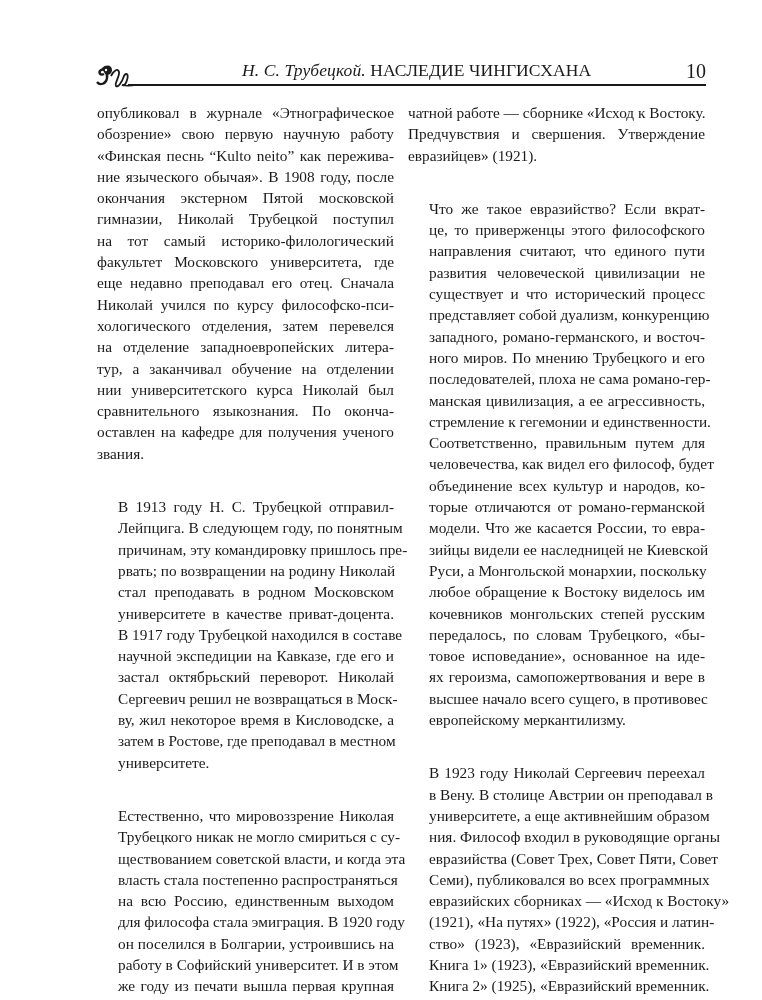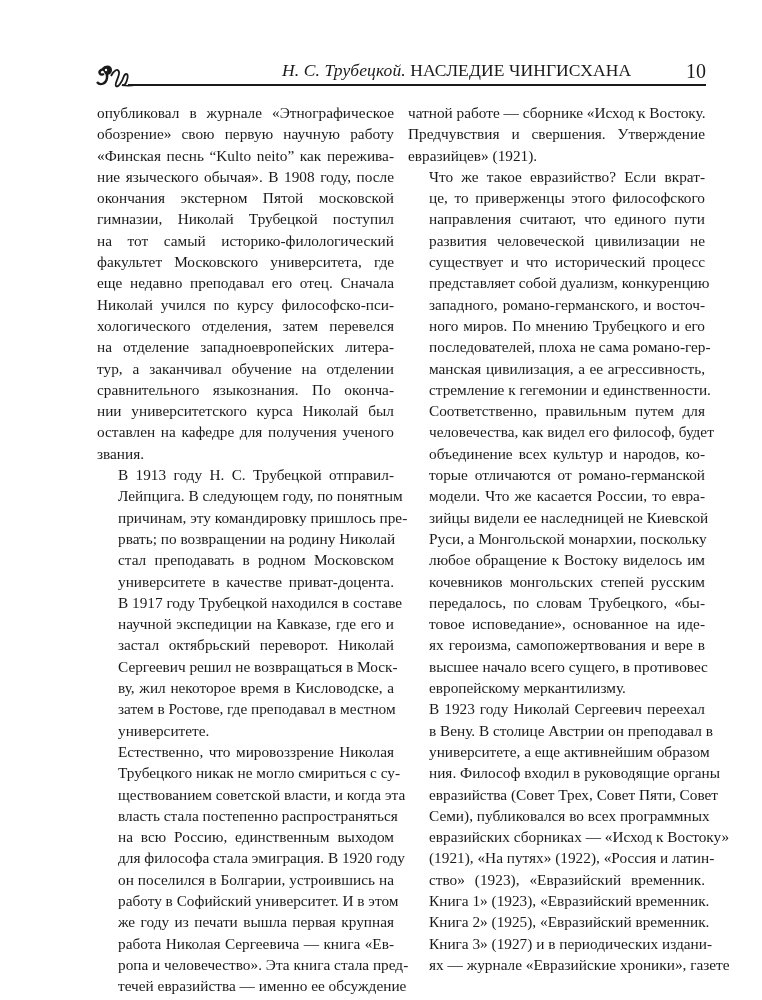--- a/index.html
+++ b/index.html
@@ -1,26 +1,26 @@
 <!DOCTYPE html>
 <html><head>
   <meta charset="utf-8">
   <style>
     html, body { margin: 0; padding: 0; background: #ffffff; }
     body { width: 762px; height: 1000px; position: relative; overflow: hidden; font-family: "Liberation Serif", "DejaVu Serif", serif; color: #1a1a1a; }
     .header { position: absolute; left: 92px; top: 54px; width: 614px; height: 34px; }
     .header-rule { position: absolute; left: 36px; right: 0; top: 30px; height: 2px; background: #1a1a1a; }
     .logo { position: absolute; left: 2px; top: 8px; width: 42px; height: 28px; }
-    .running-title { position: absolute; left: 150px; top: 6px; font-size: 17.5px; letter-spacing: 0.1px; white-space: nowrap; margin-left: 40px; }
+    .running-title { position: absolute; left: 150px; top: 6px; font-size: 17.5px; letter-spacing: 0.1px; white-space: nowrap; }
     .running-title .author { font-style: italic; }
     .page-number { position: absolute; right: 0; top: 6px; font-size: 20px; }
     .columns { position: absolute; left: 97px; top: 102px; width: 608px; display: flex; gap: 14px; }
     .col { width: 297px; font-size: 15.3px; line-height: 21.3px; text-align: justify; }
     .col p { margin: 0; font-family: Liberation Serif, serif; }
-    .col p.indent { text-indent: 21px; }
+    .col p.indent { text-indent: 21px; margin-top: 32px; }
     .col .line { display: block; text-align: justify; text-align-last: justify; white-space: nowrap; }
     .col .line.last { text-align-last: left; }
   </style>
 </head>
 <body>
 
 <div class="header">
   <svg class="logo" viewBox="0 0 42 28" xmlns="http://www.w3.org/2000/svg">
     <path d="M3 20 C6 24, 12 22, 13 16 C14 10, 10 6, 7 8 C4 10, 6 14, 10 12" fill="none" stroke="#1a1a1a" stroke-width="2.4"></path>
     <path d="M8 6 C12 2, 18 3, 18 8 C18 12, 14 14, 11 12 Z" fill="#1a1a1a"></path>
@@ -45,22 +45,22 @@
         <span class="line">ние языческого обычая». В 1908 году, после</span>
         <span class="line">окончания экстерном Пятой московской</span>
         <span class="line">гимназии, Николай Трубецкой поступил</span>
         <span class="line">на тот самый историко-филологический</span>
         <span class="line">факультет Московского университета, где</span>
         <span class="line">еще недавно преподавал его отец. Сначала</span>
         <span class="line">Николай учился по курсу философско-пси-</span>
         <span class="line">хологического отделения, затем перевелся</span>
         <span class="line">на отделение западноевропейских литера-</span>
         <span class="line">тур, а заканчивал обучение на отделении</span>
+        <span class="line">нии университетского курса Николай был</span>
         <span class="line">сравнительного языкознания. По оконча-</span>
-        <span class="line">нии университетского курса Николай был</span>
         <span class="line">оставлен на кафедре для получения ученого</span>
         <span class="line last">звания.</span>
       </p>
       <p class="indent">
         <span class="line">В 1913 году Н. С. Трубецкой отправил-</span>
         <span class="line">Лейпцига. В следующем году, по понятным</span>
         <span class="line">причинам, эту командировку пришлось пре-</span>
         <span class="line">рвать; по возвращении на родину Николай</span>
         <span class="line">стал преподавать в родном Московском</span>
         <span class="line">университете в качестве приват-доцента.</span>

